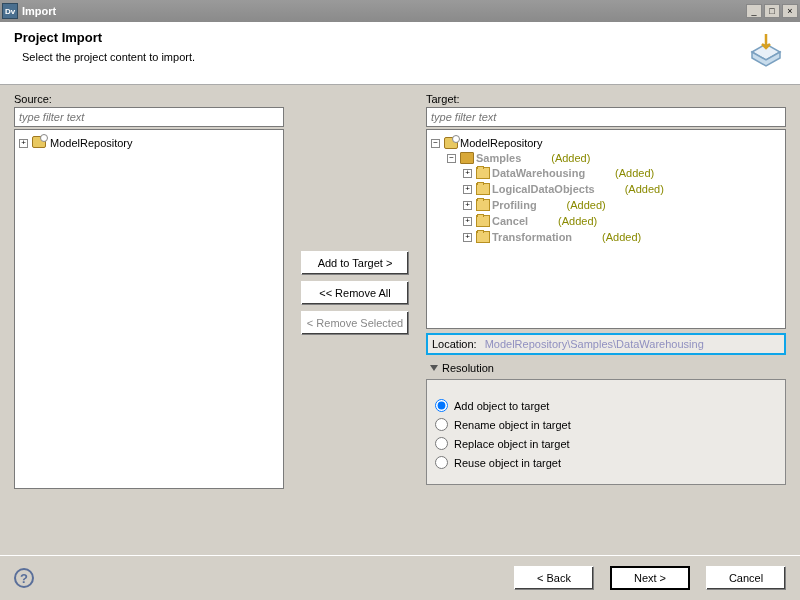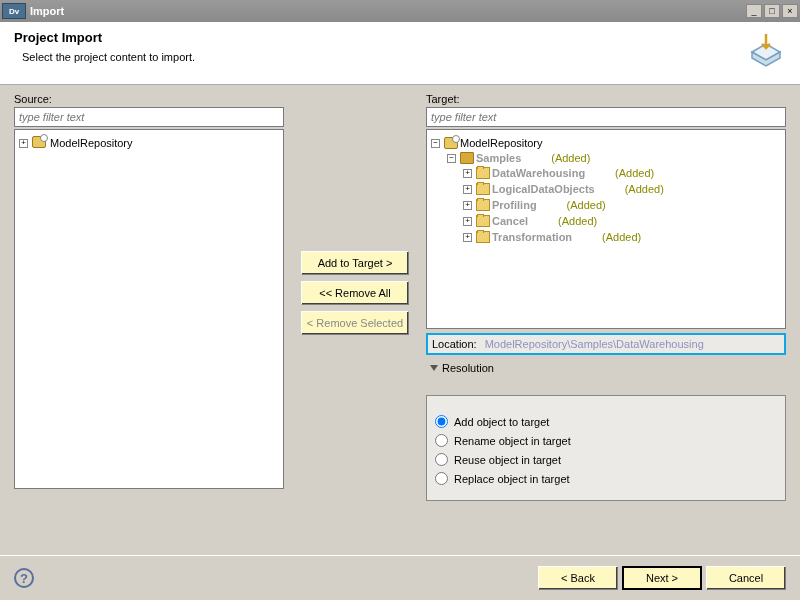--- a/index.html
+++ b/index.html
@@ -1,19 +1,19 @@
 <!DOCTYPE html>
 <html><head>
 <meta charset="utf-8">
 <style>
   * { box-sizing: border-box; margin: 0; padding: 0; font-family: "Tahoma", "Segoe UI", sans-serif; font-size: 11px; }
   body { background: #d4d0c8; width: 800px; height: 600px; overflow: hidden; }
   
   .titlebar { height: 22px; background: linear-gradient(#9a9a9a, #8a8a8a); display: flex; align-items: center; padding: 0 2px; color: #fff; }
-  .titlebar .app-icon { width: 24px; height: 16px; background: #4a6f8f; display: inline-flex; align-items: center; justify-content: center; border: 1px solid #2f4a60; font-size: 8px; font-weight: bold; color: #fff; }
+  .titlebar .app-icon { width: 16px; height: 16px; background: #4a6f8f; display: inline-flex; align-items: center; justify-content: center; border: 1px solid #2f4a60; font-size: 8px; font-weight: bold; color: #fff; }
   .titlebar .title { margin-left: 4px; font-weight: bold; }
   .titlebar .spacer { flex: 1; }
   .winbtn { width: 16px; height: 14px; margin-left: 2px; background: #d4d0c8; border: 1px solid #888; display: inline-flex; align-items: center; justify-content: center; font-size: 9px; color: #000; }
   
   .header { background: #fff; padding: 8px 14px 14px 14px; border-bottom: 1px solid #aaa; display: flex; }
   .header-text h1 { font-size: 13px; font-weight: bold; margin-bottom: 6px; }
   .header-text p { margin-left: 8px; color: #000; }
   .header-icon { margin-left: auto; width: 40px; height: 40px; }
   
   .main { display: flex; padding: 8px 14px; gap: 16px; }
@@ -33,35 +33,35 @@
   .exp { width: 9px; height: 9px; border: 1px solid #888; display: inline-flex; align-items: center; justify-content: center; font-size: 8px; line-height: 1; background: #fff; color: #000; cursor: pointer; margin-right: 2px; }
   .icon { width: 14px; height: 12px; display: inline-block; }
   .icon.repo { background: #e8c860; border: 1px solid #a07820; border-radius: 2px; position: relative; }
   .icon.repo::after { content: ""; position: absolute; top: -3px; right: -3px; width: 6px; height: 6px; background: #fff; border: 1px solid #888; border-radius: 50%; }
   .icon.proj { background: #d8a838; border: 1px solid #a07820; border-radius: 1px; }
   .icon.folder { background: #f0d070; border: 1px solid #b89020; position: relative; }
   .icon.folder::before { content: ""; position: absolute; top: -2px; left: 0; width: 5px; height: 2px; background: #f0d070; border: 1px solid #b89020; border-bottom: none; }
   .node-label { color: #000; }
   .node-label.greyed { color: #999; font-weight: bold; }
   .added { color: #8a8a00; padding-left: 28px; }
-  .btn { width: 108px; height: 24px; background: #fef9c3; border-top: 1px solid #fff; border-left: 1px solid #fff; border-right: 1px solid #808080; border-bottom: 1px solid #808080; box-shadow: inset -1px -1px 0 #404040; cursor: pointer; }
+  .btn { width: 108px; height: 24px; background: #ffffff; border-top: 1px solid #fff; border-left: 1px solid #fff; border-right: 1px solid #808080; border-bottom: 1px solid #808080; box-shadow: inset -1px -1px 0 #404040; cursor: pointer; }
   .btn.disabled { color: #888; }
   .location { margin-top: 4px; background: #eceae6; border: 2px solid #0ea5e9; padding: 3px 4px; display: flex; gap: 8px; }
   .location .lab { color: #000; }
   .location .val { color: #9090c0; }
   .section-header { margin-top: 4px; padding: 3px 4px; display: flex; align-items: center; gap: 4px; cursor: pointer; }
   .section-header .tri { width: 0; height: 0; border-left: 4px solid transparent; border-right: 4px solid transparent; border-top: 6px solid #555; }
-  .radio-group { border: 1px solid #888; background: #eceae6; padding: 16px 4px 12px 8px; margin-top: 18px; }
+  .radio-group { border: 1px solid #888; background: #eceae6; padding: 16px 4px 12px 8px; margin-top: 2px; }
   .radio-row { display: flex; align-items: center; gap: 6px; padding: 3px 0; }
   .radio-row input { margin: 0; }
   
   .footer { position: absolute; bottom: 0; left: 0; right: 0; background: #d4d0c8; padding: 10px 14px; border-top: 1px solid #fff; display: flex; align-items: center; }
   .help-icon { width: 20px; height: 20px; border: 2px solid #5a6f9a; border-radius: 50%; display: inline-flex; align-items: center; justify-content: center; color: #5a6f9a; font-weight: bold; font-size: 13px; cursor: pointer; }
   .footer .spacer { flex: 1; }
-  .footer .btn { width: 80px; margin-left: 4px; }
+  .footer .btn { width: 80px; margin-left: 16px; }
   .footer .btn.default { border: 2px solid #000; box-shadow: none; }
 </style>
 </head>
 <body>
 
 <div class="titlebar">
   <span class="app-icon">Dv</span>
   <span class="title">Import</span>
   <span class="spacer"></span>
   <span class="winbtn">_</span>
@@ -178,25 +178,25 @@
       <label class="radio-row">
         <input type="radio" name="res" checked="" style="">
         <span>Add object to target</span>
       </label>
       <label class="radio-row">
         <input type="radio" name="res" style="">
         <span>Rename object in target</span>
       </label>
       <label class="radio-row">
         <input type="radio" name="res" style="">
+        <span>Replace object in target</span>
+      </label>
+      <label class="radio-row">
+        <input type="radio" name="res" style="">
         <span>Reuse object in target</span>
-      </label>
-      <label class="radio-row">
-        <input type="radio" name="res" style="">
-        <span>Replace object in target</span>
       </label>
     </div>
   </div>
 </div>
 
 <div class="footer">
   <span class="help-icon">?</span>
   <span class="spacer"></span>
   <button class="btn">&lt; Back</button>
   <button class="btn default">Next &gt;</button>

